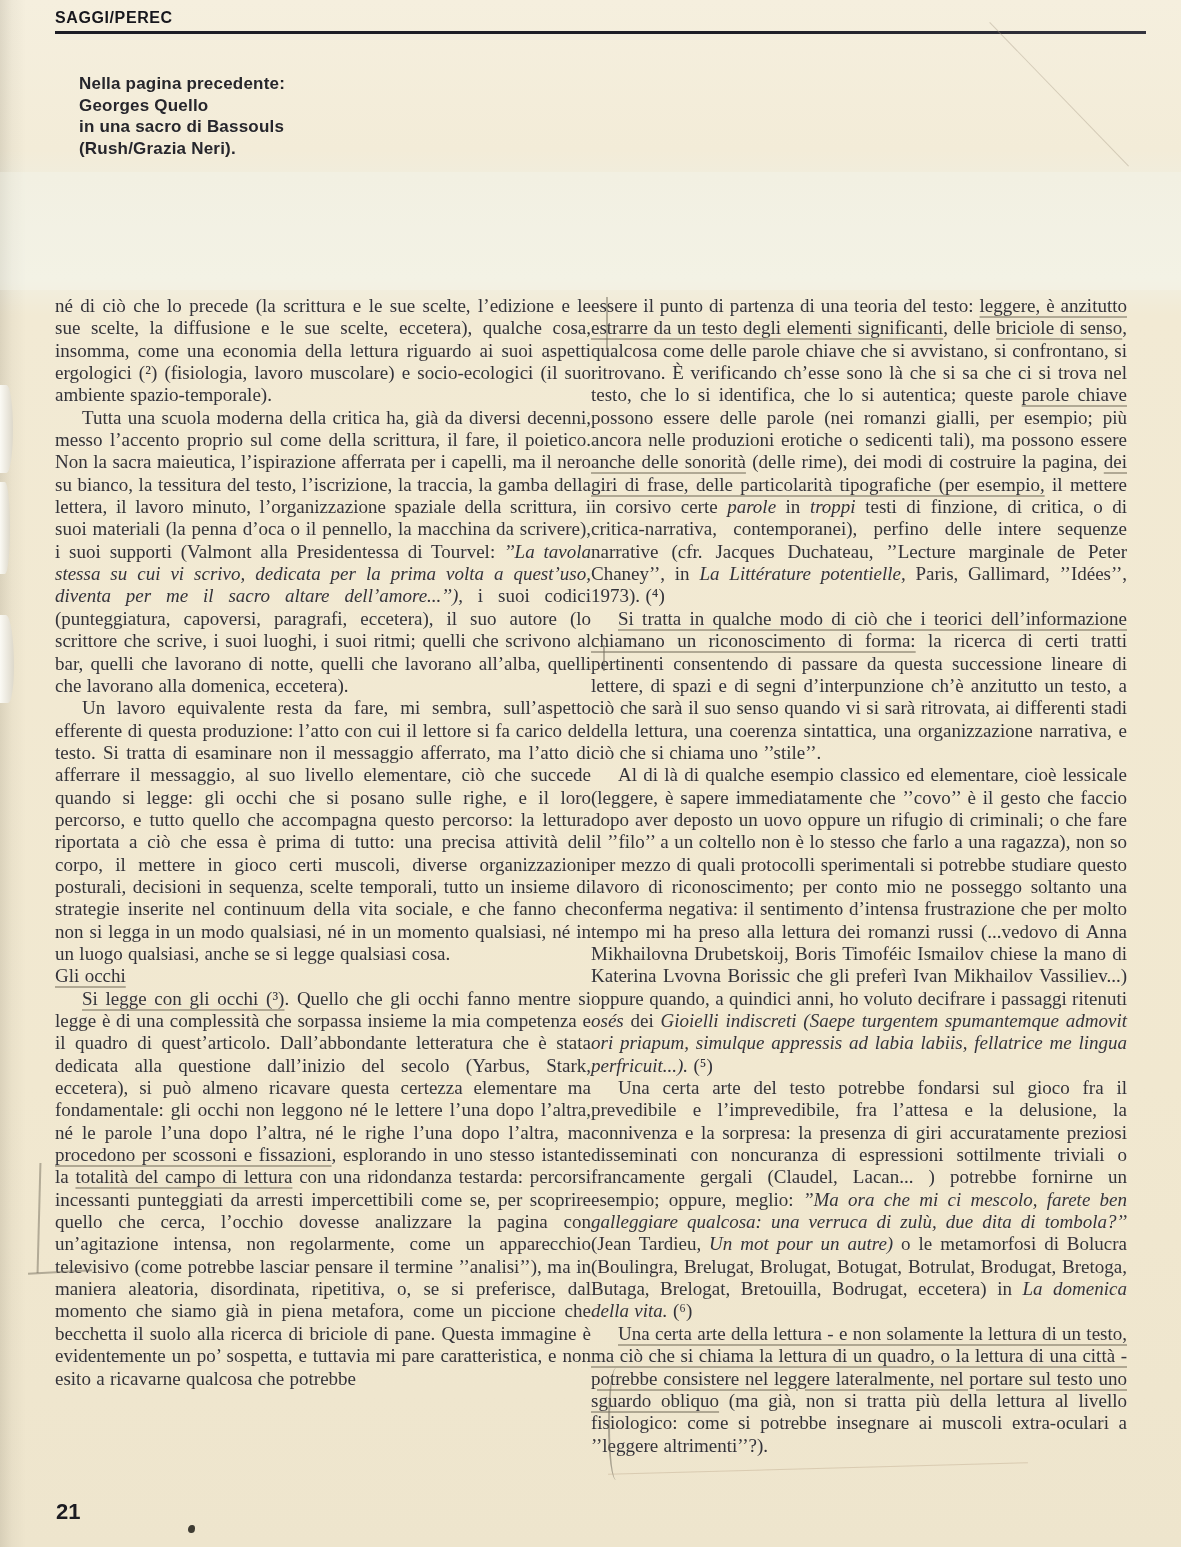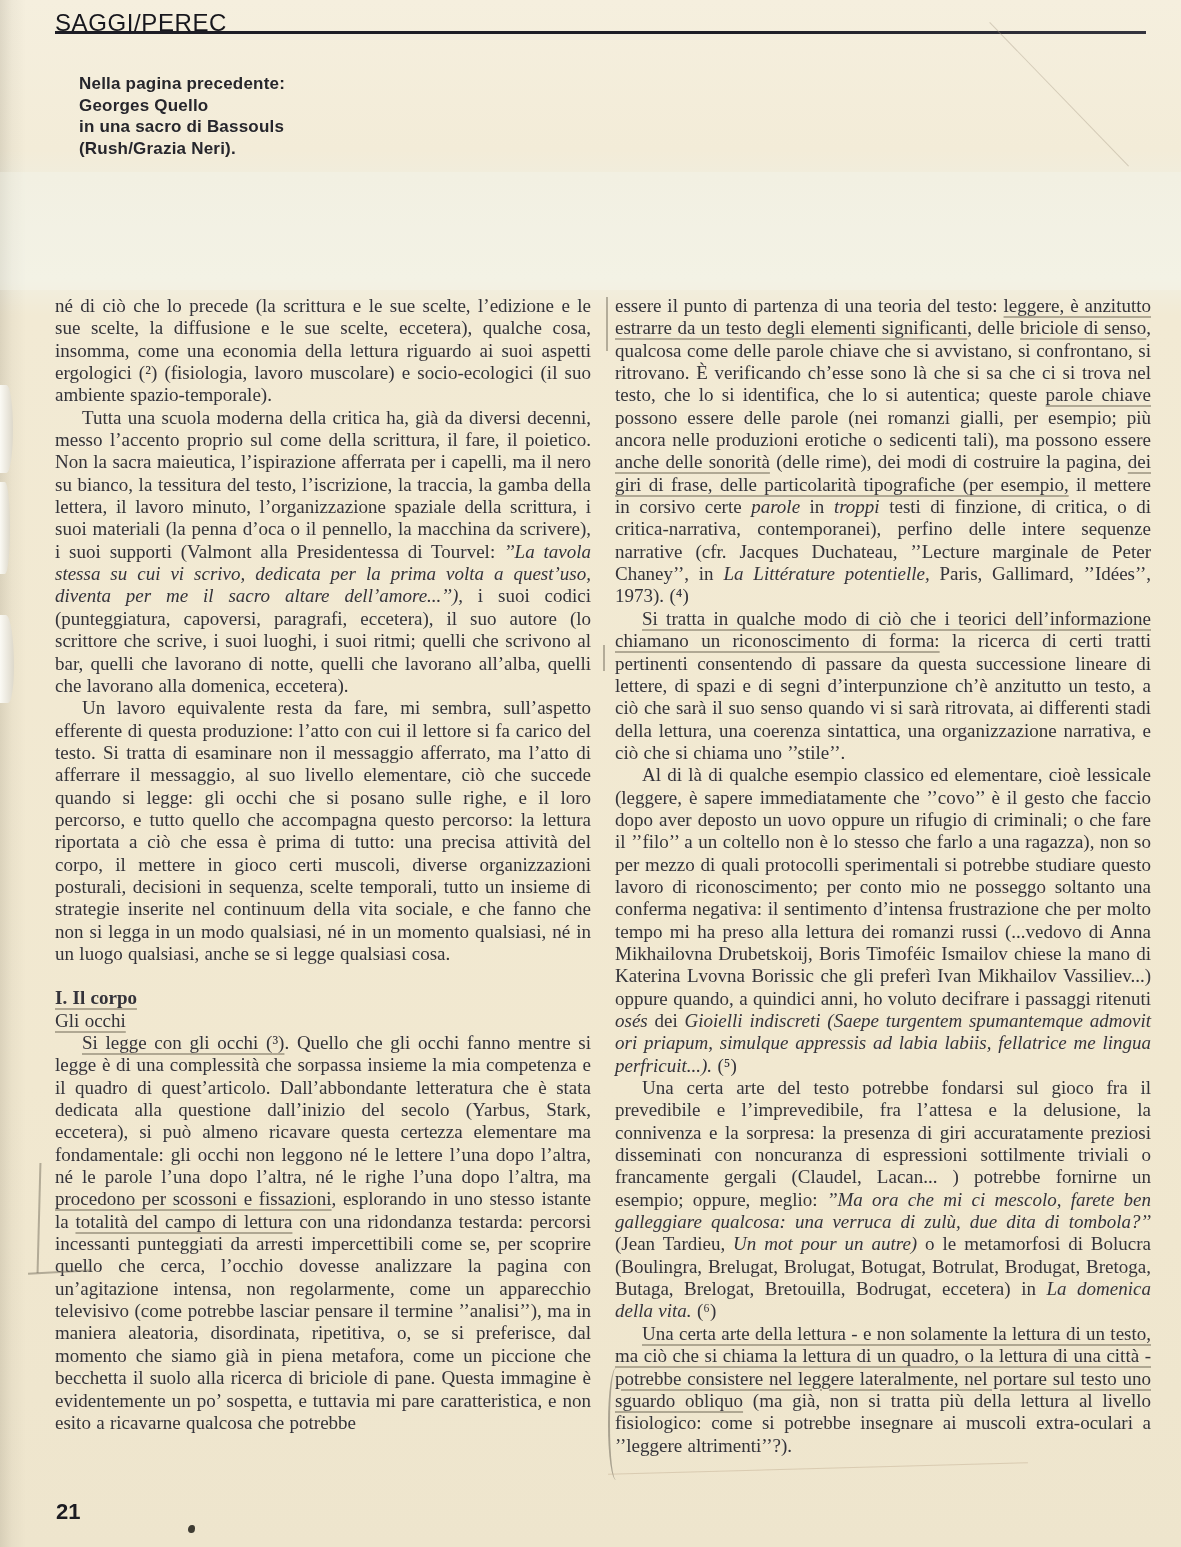--- a/index.html
+++ b/index.html
@@ -5,24 +5,24 @@
   html,body{margin:0;padding:0;background:#888;}
   .page{
     position:relative;width:1181px;height:1547px;margin:0 auto;overflow:hidden;
     background:
       linear-gradient(90deg, rgba(100,92,74,.16) 0px, rgba(100,92,74,.05) 12px, rgba(100,92,74,0) 26px),
       linear-gradient(180deg,#f5efde 0px,#f3ecd8 150px,#f1eddc 175px,#f2efe0 280px,#f2ead4 315px,#f1e8d0 70%,#eee5cd 100%);
     font-family:"Liberation Serif", serif;
     color:#34333a;
   }
   .band{position:absolute;left:0;top:172px;width:100%;height:118px;background:rgba(245,248,242,.30);}
-  .kicker{position:absolute;left:55px;top:9px;font-family:"Liberation Sans",sans-serif;font-weight:400;font-size:24px;letter-spacing:.6px;color:#17171d;}
+  .kicker{position:absolute;left:55px;top:9px;font-family:"Liberation Sans",sans-serif;font-weight:700;font-size:16px;letter-spacing:.6px;color:#17171d;}
   .rule{position:absolute;left:55px;top:31px;width:1091px;height:3px;background:linear-gradient(to right,#1d1d25 60%,#34343e);}
   .caption{position:absolute;left:55px;top:73px;font-family:"Liberation Sans",sans-serif;font-weight:700;font-size:17px;line-height:21.5px;color:#26262c;letter-spacing:.2px;margin-left:24px;}
-  .columns{position:absolute;left:55px;top:295px;width:1096px;display:flex;gap:24px;}
+  .columns{position:absolute;left:55px;top:295px;width:1096px;display:flex;}
   .col{width:536px;text-align:justify;font-size:19px;line-height:22.35px;word-spacing:.6px;hyphens:auto;}
   .para{margin:0;}
   .ind{text-indent:27px;}
   .h-bold{font-weight:700;margin-top:22px;}
   .h-italic{}
   .i{font-style:italic;}
   .u{text-decoration:underline;text-decoration-color:rgba(122,114,96,.55);text-decoration-thickness:2px;text-underline-offset:3.5px;}
   .pageno{position:absolute;left:56px;top:1499px;font-family:"Liberation Sans",sans-serif;font-weight:800;font-size:22px;color:#1b1b21;}
   
   .tear{position:absolute;background:linear-gradient(90deg,#fbfaf4,#ddd8ca);border-radius:0 60% 60% 0;}
@@ -53,21 +53,20 @@
       <div>Georges Quello</div>
       <div>in una sacro di Bassouls</div>
       <div>(Rush/Grazia Neri).</div>
     </div>
 
   <main class="columns">
     <section class="col" id="col-left">
         <p class="para"><span>né di ciò che lo precede (la scrittura e le sue scelte, l’edizione e le sue scelte, la diffusione e le sue scelte, eccetera), qualche cosa, insomma, come una economia della lettura riguardo ai suoi aspetti ergologici (²) (fisiologia, lavoro muscolare) e socio-ecologici (il suo ambiente spazio-temporale).</span></p>
         <p class="para ind"><span>Tutta una scuola moderna della critica ha, già da diversi decenni, messo l’accento proprio sul come della scrittura, il fare, il poietico. Non la sacra maieutica, l’ispirazione afferrata per i capelli, ma il nero su bianco, la tessitura del testo, l’iscrizione, la traccia, la gamba della lettera, il lavoro minuto, l’organizzazione spaziale della scrittura, i suoi materiali (la penna d’oca o il pennello, la macchina da scrivere), i suoi supporti (Valmont alla Presidentessa di Tourvel: </span><span class="i">’’La tavola stessa su cui vi scrivo, dedicata per la prima volta a quest’uso, diventa per me il sacro altare dell’amore...’’),</span><span> i suoi codici (punteggiatura, capoversi, paragrafi, eccetera), il suo autore (lo scrittore che scrive, i suoi luoghi, i suoi ritmi; quelli che scrivono al bar, quelli che lavorano di notte, quelli che lavorano all’alba, quelli che lavorano alla domenica, eccetera).</span></p>
         <p class="para ind"><span>Un lavoro equivalente resta da fare, mi sembra, sull’aspetto efferente di questa produzione: l’atto con cui il lettore si fa carico del testo. Si tratta di esaminare non il messaggio afferrato, ma l’atto di afferrare il messaggio, al suo livello elementare, ciò che succede quando si legge: gli occhi che si posano sulle righe, e il loro percorso, e tutto quello che accompagna questo percorso: la lettura riportata a ciò che essa è prima di tutto: una precisa attività del corpo, il mettere in gioco certi muscoli, diverse organizzazioni posturali, decisioni in sequenza, scelte temporali, tutto un insieme di strategie inserite nel continuum della vita sociale, e che fanno che non si legga in un modo qualsiasi, né in un momento qualsiasi, né in un luogo qualsiasi, anche se si legge qualsiasi cosa.</span></p>
-        <p class="para h-bold"><span class="u">I. Il corpo</span></p>
         <p class="para h-italic"><span class="u">Gli occhi</span></p>
         <p class="para ind"><span class="u">Si legge con gli occhi (³)</span><span>. Quello che gli occhi fanno mentre si legge è di una complessità che sorpassa insieme la mia competenza e il quadro di quest’articolo. Dall’abbondante letteratura che è stata dedicata alla questione dall’inizio del secolo (Yarbus, Stark, eccetera), si può almeno ricavare questa certezza elementare ma fondamentale: gli occhi non leggono né le lettere l’una dopo l’altra, né le parole l’una dopo l’altra, né le righe l’una dopo l’altra, ma </span><span class="u">procedono per scossoni e fissazioni</span><span>, esplorando in uno stesso istante la </span><span class="u">totalità del campo di lettura</span><span> con una ridondanza testarda: percorsi incessanti punteggiati da arresti impercettibili come se, per scoprire quello che cerca, l’occhio dovesse analizzare la pagina con un’agitazione intensa, non regolarmente, come un apparecchio televisivo (come potrebbe lasciar pensare il termine ’’analisi’’), ma in maniera aleatoria, disordinata, ripetitiva, o, se si preferisce, dal momento che siamo già in piena metafora, come un piccione che becchetta il suolo alla ricerca di briciole di pane. Questa immagine è evidentemente un po’ sospetta, e tuttavia mi pare caratteristica, e non esito a ricavarne qualcosa che potrebbe</span></p>
       </section>
     <section class="col" id="col-right">
         <p class="para"><span>essere il punto di partenza di una teoria del testo: </span><span class="u">leggere, è anzitutto estrarre da un testo degli elementi significanti</span><span>, delle </span><span class="u">briciole di senso</span><span>, qualcosa come delle parole chiave che si avvistano, si confrontano, si ritrovano. È verificando ch’esse sono là che si sa che ci si trova nel testo, che lo si identifica, che lo si autentica; queste </span><span class="u">parole chiave</span><span> possono essere delle parole (nei romanzi gialli, per esempio; più ancora nelle produzioni erotiche o sedicenti tali), ma possono essere </span><span class="u">anche delle sonorità</span><span> (delle rime), dei modi di costruire la pagina, </span><span class="u">dei giri di frase, delle particolarità tipografiche (per esempio,</span><span> il mettere in corsivo certe </span><span class="i">parole</span><span> in </span><span class="i">troppi</span><span> testi di finzione, di critica, o di critica-narrativa, contemporanei), perfino delle intere sequenze narrative (cfr. Jacques Duchateau, ’’Lecture marginale de Peter Chaney’’, in </span><span class="i">La Littérature potentielle,</span><span> Paris, Gallimard, ’’Idées’’, 1973). (⁴)</span></p>
         <p class="para ind"><span class="u">Si tratta in qualche modo di ciò che i teorici dell’informazione chiamano un riconoscimento di forma:</span><span> la ricerca di certi tratti pertinenti consentendo di passare da questa successione lineare di lettere, di spazi e di segni d’interpunzione ch’è anzitutto un testo, a ciò che sarà il suo senso quando vi si sarà ritrovata, ai differenti stadi della lettura, una coerenza sintattica, una organizzazione narrativa, e ciò che si chiama uno ’’stile’’.</span></p>
         <p class="para ind"><span>Al di là di qualche esempio classico ed elementare, cioè lessicale (leggere, è sapere immediatamente che ’’covo’’ è il gesto che faccio dopo aver deposto un uovo oppure un rifugio di criminali; o che fare il ’’filo’’ a un coltello non è lo stesso che farlo a una ragazza), non so per mezzo di quali protocolli sperimentali si potrebbe studiare questo lavoro di riconoscimento; per conto mio ne posseggo soltanto una conferma negativa: il sentimento d’intensa frustrazione che per molto tempo mi ha preso alla lettura dei romanzi russi (...vedovo di Anna Mikhailovna Drubetskoij, Boris Timoféic Ismailov chiese la mano di Katerina Lvovna Borissic che gli preferì Ivan Mikhailov Vassiliev...) oppure quando, a quindici anni, ho voluto decifrare i passaggi ritenuti </span><span class="i">osés</span><span> dei </span><span class="i">Gioielli indiscreti (Saepe turgentem spumantemque admovit ori priapum, simulque appressis ad labia labiis, fellatrice me lingua perfricuit...).</span><span> (⁵)</span></p>
         <p class="para ind"><span>Una certa arte del testo potrebbe fondarsi sul gioco fra il prevedibile e l’imprevedibile, fra l’attesa e la delusione, la connivenza e la sorpresa: la presenza di giri accuratamente preziosi disseminati con noncuranza di espressioni sottilmente triviali o francamente gergali (Claudel, Lacan... ) potrebbe fornirne un esempio; oppure, meglio: </span><span class="i">’’Ma ora che mi ci mescolo, farete ben galleggiare qualcosa: una verruca di zulù, due dita di tombola?’’</span><span> (Jean Tardieu, </span><span class="i">Un mot pour un autre)</span><span> o le metamorfosi di Bolucra (Boulingra, Brelugat, Brolugat, Botugat, Botrulat, Brodugat, Bretoga, Butaga, Brelogat, Bretouilla, Bodrugat, eccetera) in </span><span class="i">La domenica della vita.</span><span> (⁶)</span></p>
         <p class="para ind"><span class="u">Una certa arte della lettura - e non solamente la lettura di un testo, ma ciò che si chiama la lettura di un quadro, o la lettura di una città - potrebbe consistere nel leggere lateralmente, nel portare sul testo uno sguardo obliquo</span><span> (ma già, non si tratta più della lettura al livello fisiologico: come si potrebbe insegnare ai muscoli extra-oculari a ’’leggere altrimenti’’?).</span></p>
       </section>

